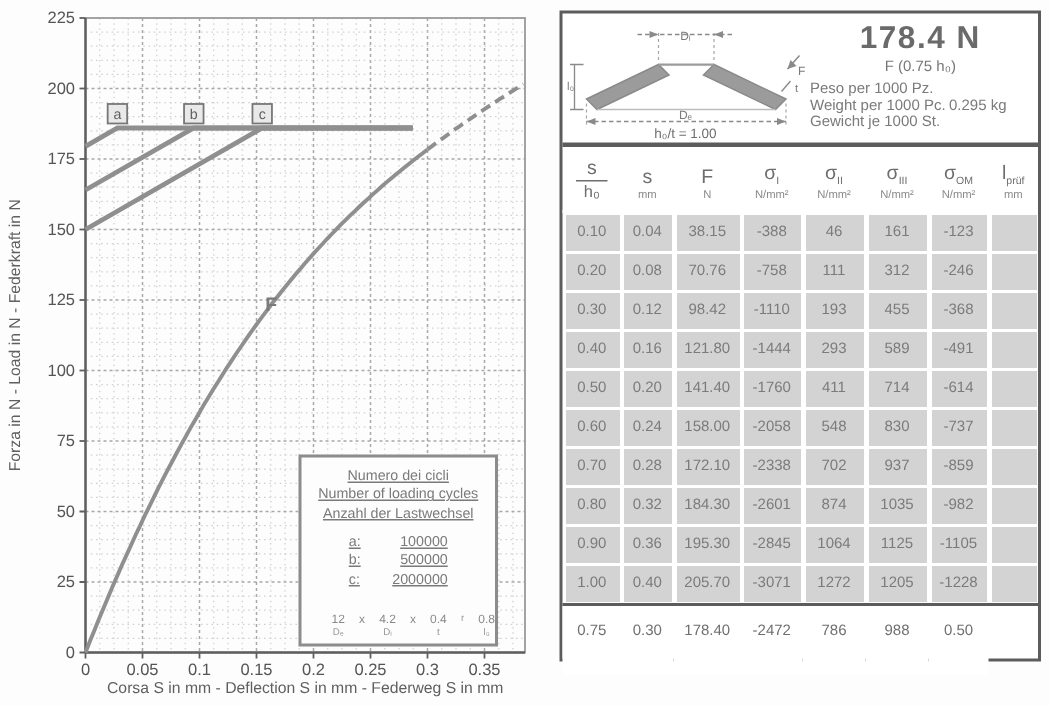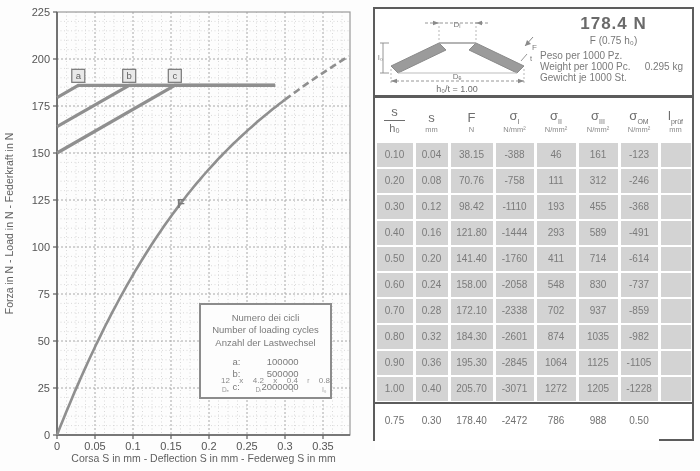--- a/index.html
+++ b/index.html
@@ -2,42 +2,42 @@
 <html><head>
 <meta charset="utf-8">
 <style>
   html,body{margin:0;padding:0;background:#fff;}
   .sheet{position:relative;width:700px;height:471px;background:#fdfdfd;
          font-family:"Liberation Sans",sans-serif;overflow:hidden;}
 
   
   .chart-wrap{position:absolute;left:0;top:0;width:370px;height:471px;}
   #chart-svg{position:absolute;left:0;top:0;}
-  .legend-box{position:absolute;left:199px;top:303px;width:133px;height:96px;
+  .legend-box{position:absolute;left:199px;top:303px;width:133px;height:128px;
       border:2px solid #8c8c8c;background:#fdfdfd;box-sizing:border-box;
-      color:#7a7a7a;text-align:center;font-size:9.5px;line-height:1.3;padding-top:7px;}
+      color:#7a7a7a;text-align:center;font-size:9.5px;line-height:1.3;padding-top:7px;text-decoration:underline;}
   .legend-cycles{margin-top:7px;}
   .cyc{display:flex;justify-content:center;font-size:9.5px;color:#7a7a7a;}
   .cyc .k{width:14px;text-align:left;}
   .cyc .v{width:52px;text-align:right;}
   .legend-dims{position:absolute;left:0;right:0;bottom:4px;display:flex;
       justify-content:space-between;gap:7px;font-size:8px;color:#8a8a8a;padding-left:20px;}
   .dim-item{display:flex;flex-direction:column;align-items:center;line-height:1.1;}
   .dim-item .dl{font-size:6.5px;color:#999;}
 
   
   .panel{position:absolute;left:373px;top:7px;width:321px;height:434px;
       border:2px solid #5c5c5c;background:#fff;box-sizing:border-box;color:#6e6e6e;}
   .panel-header{height:86px;border-bottom:3px solid #5c5c5c;display:flex;}
   .diagram{width:165px;height:86px;flex:none;}
   .title-block{flex:1;padding:5px 5px 0 0;}
-  .big-title{font-size:17px;font-weight:bold;color:#6a6a6a;text-align:center;letter-spacing:1px;}
+  .big-title{font-size:21px;font-weight:bold;color:#6a6a6a;text-align:center;letter-spacing:1px;}
   .sub-title{font-size:10px;text-align:center;margin-top:1px;color:#777;}
   .weights{font-size:10px;color:#7a7a7a;margin-top:4px;line-height:11px;position:relative;}
-  .weights .wval{position:absolute;right:4px;top:11px;}
+  .weights .wval{position:absolute;right:16px;top:11px;}
 
   .thead{display:grid;grid-template-columns:39px 35px 45px 41px 42px 42px 40px 33px;
       grid-template-rows:27px 15px;align-items:center;border-bottom:2px solid #fff;
       color:#6e6e6e;}
   .frac{grid-row:1/3;grid-column:1;justify-self:center;text-align:center;font-size:12px;}
   .frac .ftop{border-bottom:1.4px solid #6e6e6e;padding:0 7px 1px;font-size:13px;}
   .frac .fbot{padding-top:1px;font-size:11px;}
   .hsym{text-align:center;font-size:13px;align-self:end;}
   .hsym sub{font-size:7px;}
   .hunit{text-align:center;font-size:7.5px;color:#8a8a8a;align-self:start;}

